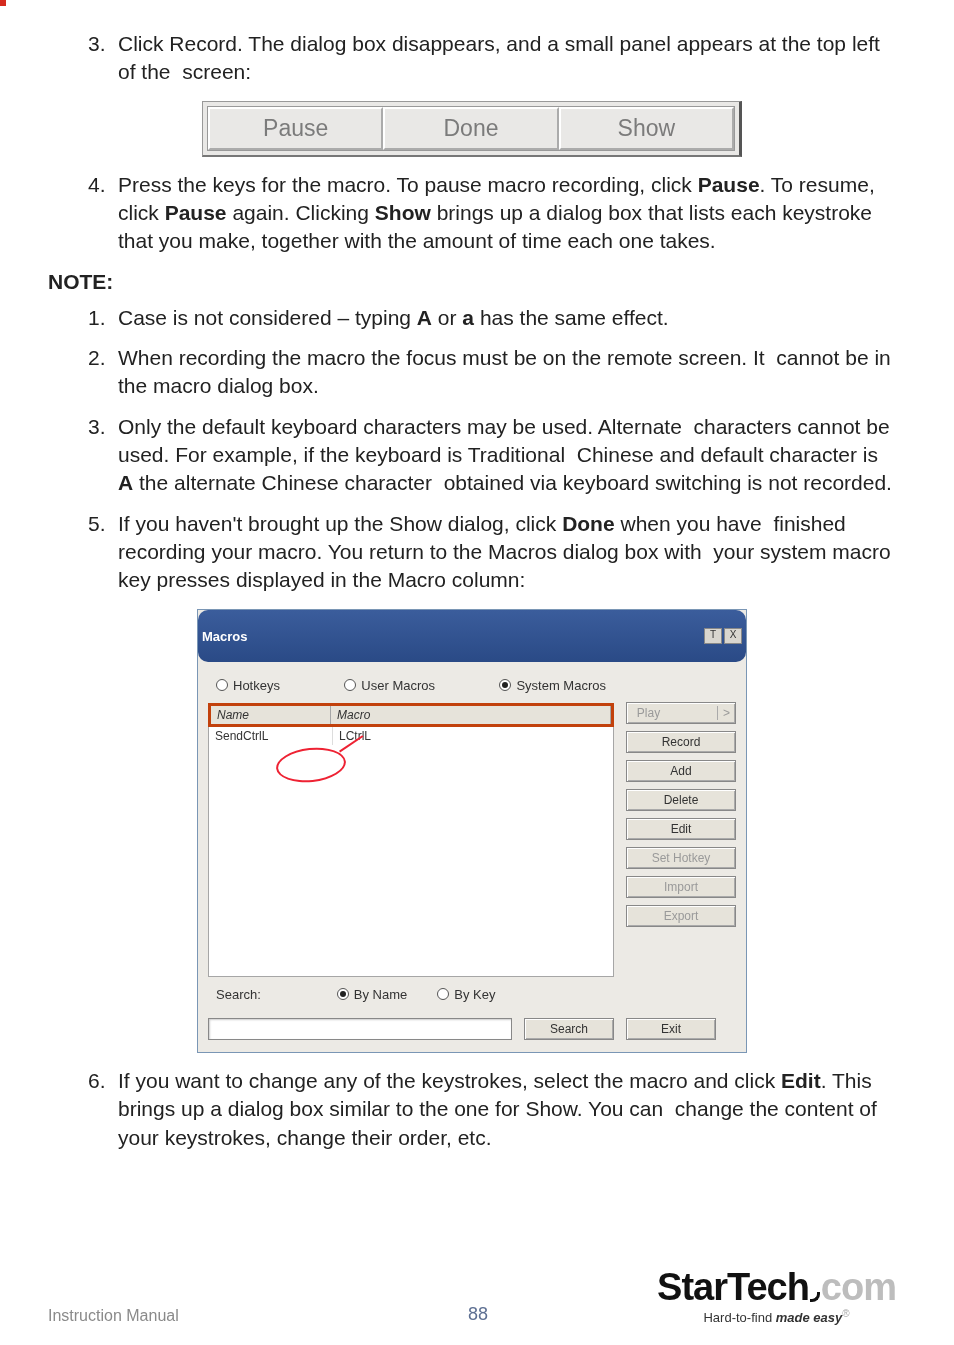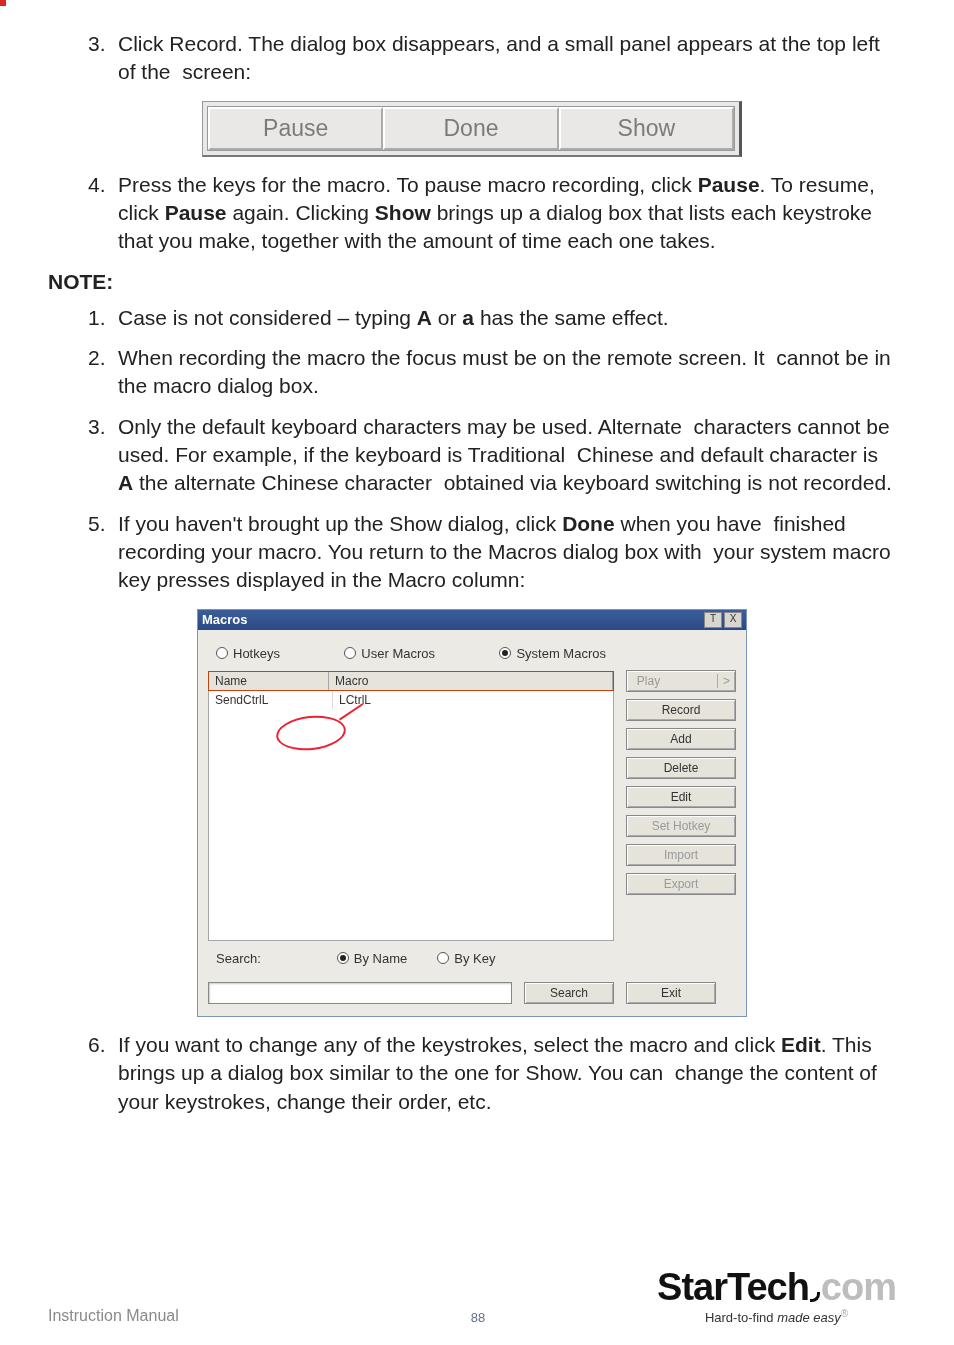--- a/index.html
+++ b/index.html
@@ -22,31 +22,31 @@
   strong { font-weight: 700; }
   .note-label { font-weight: 700; margin: 6px 0 10px 0; }
 
   
   .rec-panel-frame { width: 540px; margin: 8px auto 14px auto; border: 1px solid #999; border-right: 3px solid #555; border-bottom: 2px solid #777; padding: 4px; background: #e9e8e6; }
   .rec-panel { display: flex; border: 1px solid #999; background: #e9e8e6; }
   .rec-btn { flex: 1; text-align: center; font-family: Arial, sans-serif; font-size: 23px; color: #7b7b7b; padding: 6px 0; border: 2px outset #fff; background: #e9e8e6; }
 
   
   .macros-dialog { width: 550px; margin: 6px auto 14px auto; border: 1px solid #7a96b5; background: #eceae5; font-family: Tahoma, Arial, sans-serif; font-size: 13px; color: #333; }
-  .titlebar { background: linear-gradient(#3b5d9c, #2a4a86); color: #fff; display: flex; align-items: center; padding: 2px 4px; }
+  .titlebar { background: linear-gradient(#3b5d9c, #2a4a86); color: #fff; display: flex; align-items: flex-end; padding: 18px 4px; border-radius: 10px; }
   .titlebar .title { font-weight: 700; flex: 1; font-size: 13px; }
   .titlebar .winbtn { width: 18px; height: 16px; background: #d9d6cf; border: 1px solid #888; margin-left: 2px; font-size: 10px; line-height: 12px; text-align: center; color: #333; font-family: Arial; }
   .dlg-body { display: flex; padding: 10px 10px 10px 10px; gap: 12px; }
   .dlg-left { flex: 1; }
   .dlg-right { width: 110px; display: flex; flex-direction: column; gap: 7px; padding-top: 30px; }
   .radios-top { display: flex; gap: 50px; padding: 6px 8px 10px 8px; justify-content: space-between; }
   .radio { display: flex; align-items: center; gap: 5px; }
   .radio .dot { width: 12px; height: 12px; border: 1px solid #555; border-radius: 50%; background: #fff; display: inline-flex; align-items: center; justify-content: center; }
   .radio .dot.filled::after { content: ""; width: 6px; height: 6px; background: #222; border-radius: 50%; display: block; }
-  .grid-head { display: flex; background: #e6e3da; border: 1px solid #c2410c; }
+  .grid-head { display: flex; background: #e6e3da; border: 3px solid #c2410c; font-style: italic; }
   .grid-head .col { padding: 2px 6px; border-right: 1px solid #a6a6a6; font-size: 12px; }
   .col-name { width: 120px; }
   .col-macro { flex: 1; position: relative; }
   .grid-body { height: 250px; background: #fff; border: 1px solid #a6a6a6; border-top: none; position: relative; }
   .grid-row { display: flex; }
   .grid-row .cell { padding: 2px 6px; font-size: 12px; }
   .cell-name { width: 124px; border-right: 1px solid #ddd; }
   .cell-macro { flex: 1; position: relative; }
   .red-oval { position: absolute; left: 68px; top: 45px; width: 70px; height: 34px; border: 2px solid #e23; border-radius: 50%; transform: rotate(-6deg); pointer-events: none; }
   .oval-line { position: absolute; left: 132px; top: 39px; width: 28px; height: 12px; border-top: 2px solid #e23; transform: rotate(-34deg); pointer-events: none; }
@@ -60,28 +60,28 @@
   .search-bottom { display: flex; gap: 12px; padding: 0 10px 12px 10px; align-items:center; }
   .search-input { flex: 1; height: 22px; border: 1px solid #888; background: #fff; box-shadow: inset 1px 1px 2px #ccc; }
   .search-btn, .exit-btn { width: 90px; }
   .exit-col { width: 110px; }
   .grid-wrap { position: relative; }
 
   
   .footer { position: absolute; bottom: 20px; left: 48px; right: 58px; }
   .footer-row { display: flex; align-items: flex-end; justify-content: space-between; }
   .instruction { color: #8a8a8a; font-size: 16px; }
-  .pagenum { text-align: center; color: #5d6f92; font-size: 13px; position: absolute; bottom: 0; left: 12px; right: 0; }
+  .pagenum { text-align: center; color: #5d6f92; font-size: 18px; position: absolute; bottom: 0; left: 12px; right: 0; }
   .logo-block { text-align: center; }
   .logo-main { font-family: Arial, sans-serif; font-size: 38px; font-weight: 700; color: #111; letter-spacing: -1px; line-height: 1; }
   .logo-main .faded { color: #bdbdbd; font-weight: 700; }
   .logo-hook { display:inline-block; width:10px; height:10px; border:3px solid #111; border-top:none; border-left:none; border-radius:0 0 8px 0; margin: 0 1px; transform: translateY(2px);}
   .logo-reg { font-size: 10px; vertical-align: super; color: #aaa; }
   .tagline { font-size: 13px; color: #333; margin-top: 2px; }
-  .tagline .em { font-weight: 400; font-style: italic; }
+  .tagline .em { font-weight: 700; font-style: italic; }
 </style>
 </head>
 <body>
 
 <div class="accent-bar"></div>
 
 <ol class="main">
   <li>
     <span class="num">3.</span>
     <span>Click Record. The dialog box disappears, and a small panel appears at the top left of the&nbsp; screen:</span>

